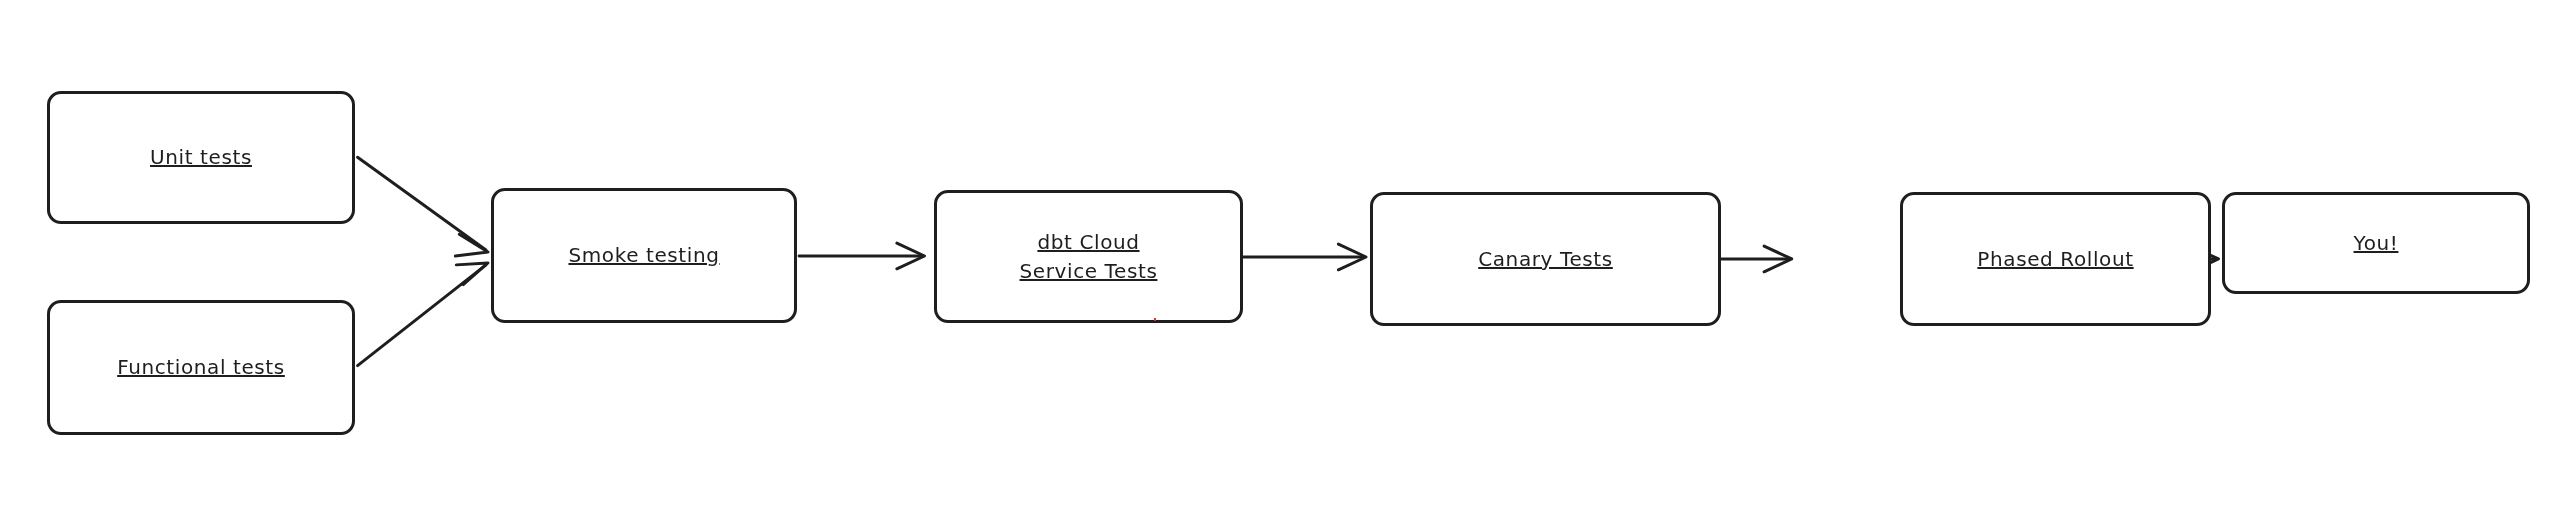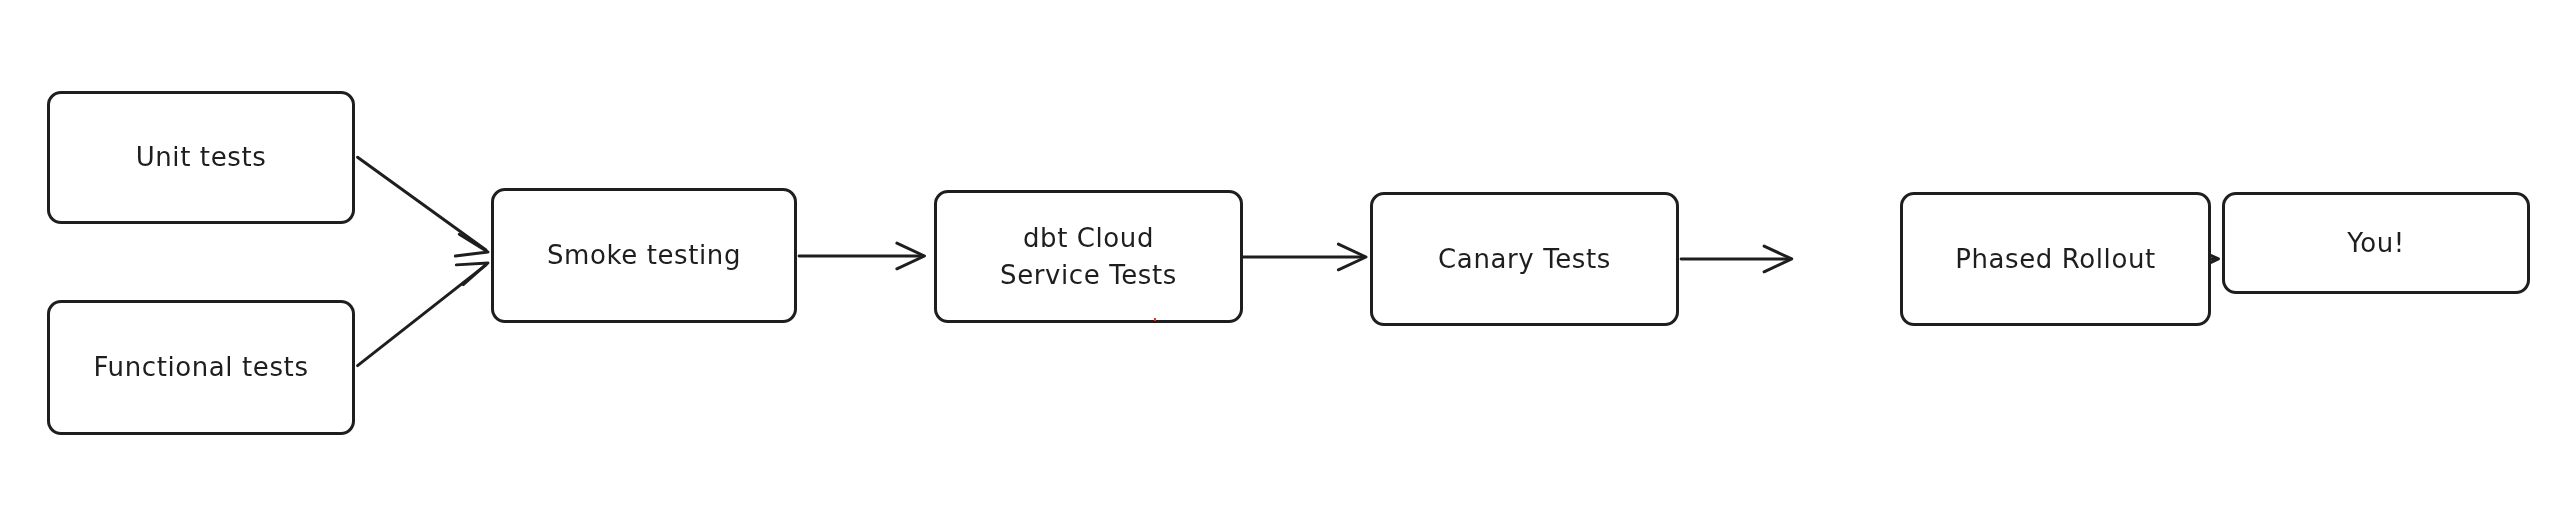--- a/index.html
+++ b/index.html
@@ -22,26 +22,27 @@
     background: #ffffff;
     border: 3px solid #1e1e1e;
     border-radius: 14px;
     display: flex;
     align-items: center;
     justify-content: center;
     text-align: center;
   }
   .node-label {
     font-family: "DejaVu Sans", sans-serif;
-    font-size: 26px;
+    font-size: 20px;
     line-height: 1.42;
     letter-spacing: 0.6px;
     color: #1e1e1e;
     white-space: pre-line;
     font-weight: 400;
+    text-decoration: underline;
   }
   .edge-layer {
     position: absolute;
     left: 0;
     top: 0;
     width: 2576px;
     height: 510px;
     pointer-events: none;
   }
   .edge-path {
@@ -104,21 +105,21 @@
       <div class="node" style="left: 47px; top: 300px; width: 308px; height: 135px; border-color: rgb(30, 30, 30); background: rgb(255, 255, 255);">
         <span class="node-label" style="color: rgb(30, 30, 30);">Functional tests</span>
       </div>
       <div class="node" style="left: 491px; top: 188px; width: 306px; height: 135px; border-color: rgb(30, 30, 30); background: rgb(255, 255, 255);">
         <span class="node-label" style="color: rgb(30, 30, 30);">Smoke testing</span>
       </div>
       <div class="node" style="left: 928px; top: 190px; width: 309px; height: 133px; border-color: rgb(30, 30, 30); background: rgb(255, 255, 255); margin-left: 6px;">
         <span class="node-label" style="color: rgb(30, 30, 30);">dbt Cloud
 Service Tests</span>
       </div>
-      <div class="node" style="left: 1370px; top: 192px; width: 309px; height: 134px; border-color: rgb(30, 30, 30); background: rgb(255, 255, 255);">
+      <div class="node" style="left: 1370px; top: 192px; width: 351px; height: 134px; border-color: rgb(30, 30, 30); background: rgb(255, 255, 255);">
         <span class="node-label" style="color: rgb(30, 30, 30);">Canary Tests</span>
       </div>
       <div class="node" style="left: 1900px; top: 192px; width: 311px; height: 134px; border-color: rgb(30, 30, 30); background: rgb(255, 255, 255);">
         <span class="node-label" style="color: rgb(30, 30, 30);">Phased Rollout</span>
       </div>
       <div class="node" style="left: 2222px; top: 192px; width: 308px; height: 102px; border-color: rgb(30, 30, 30); background: rgb(255, 255, 255);">
         <span class="node-label" style="color: rgb(30, 30, 30);">You!</span>
       </div>
     </div>
   <div id="mark-layer">

